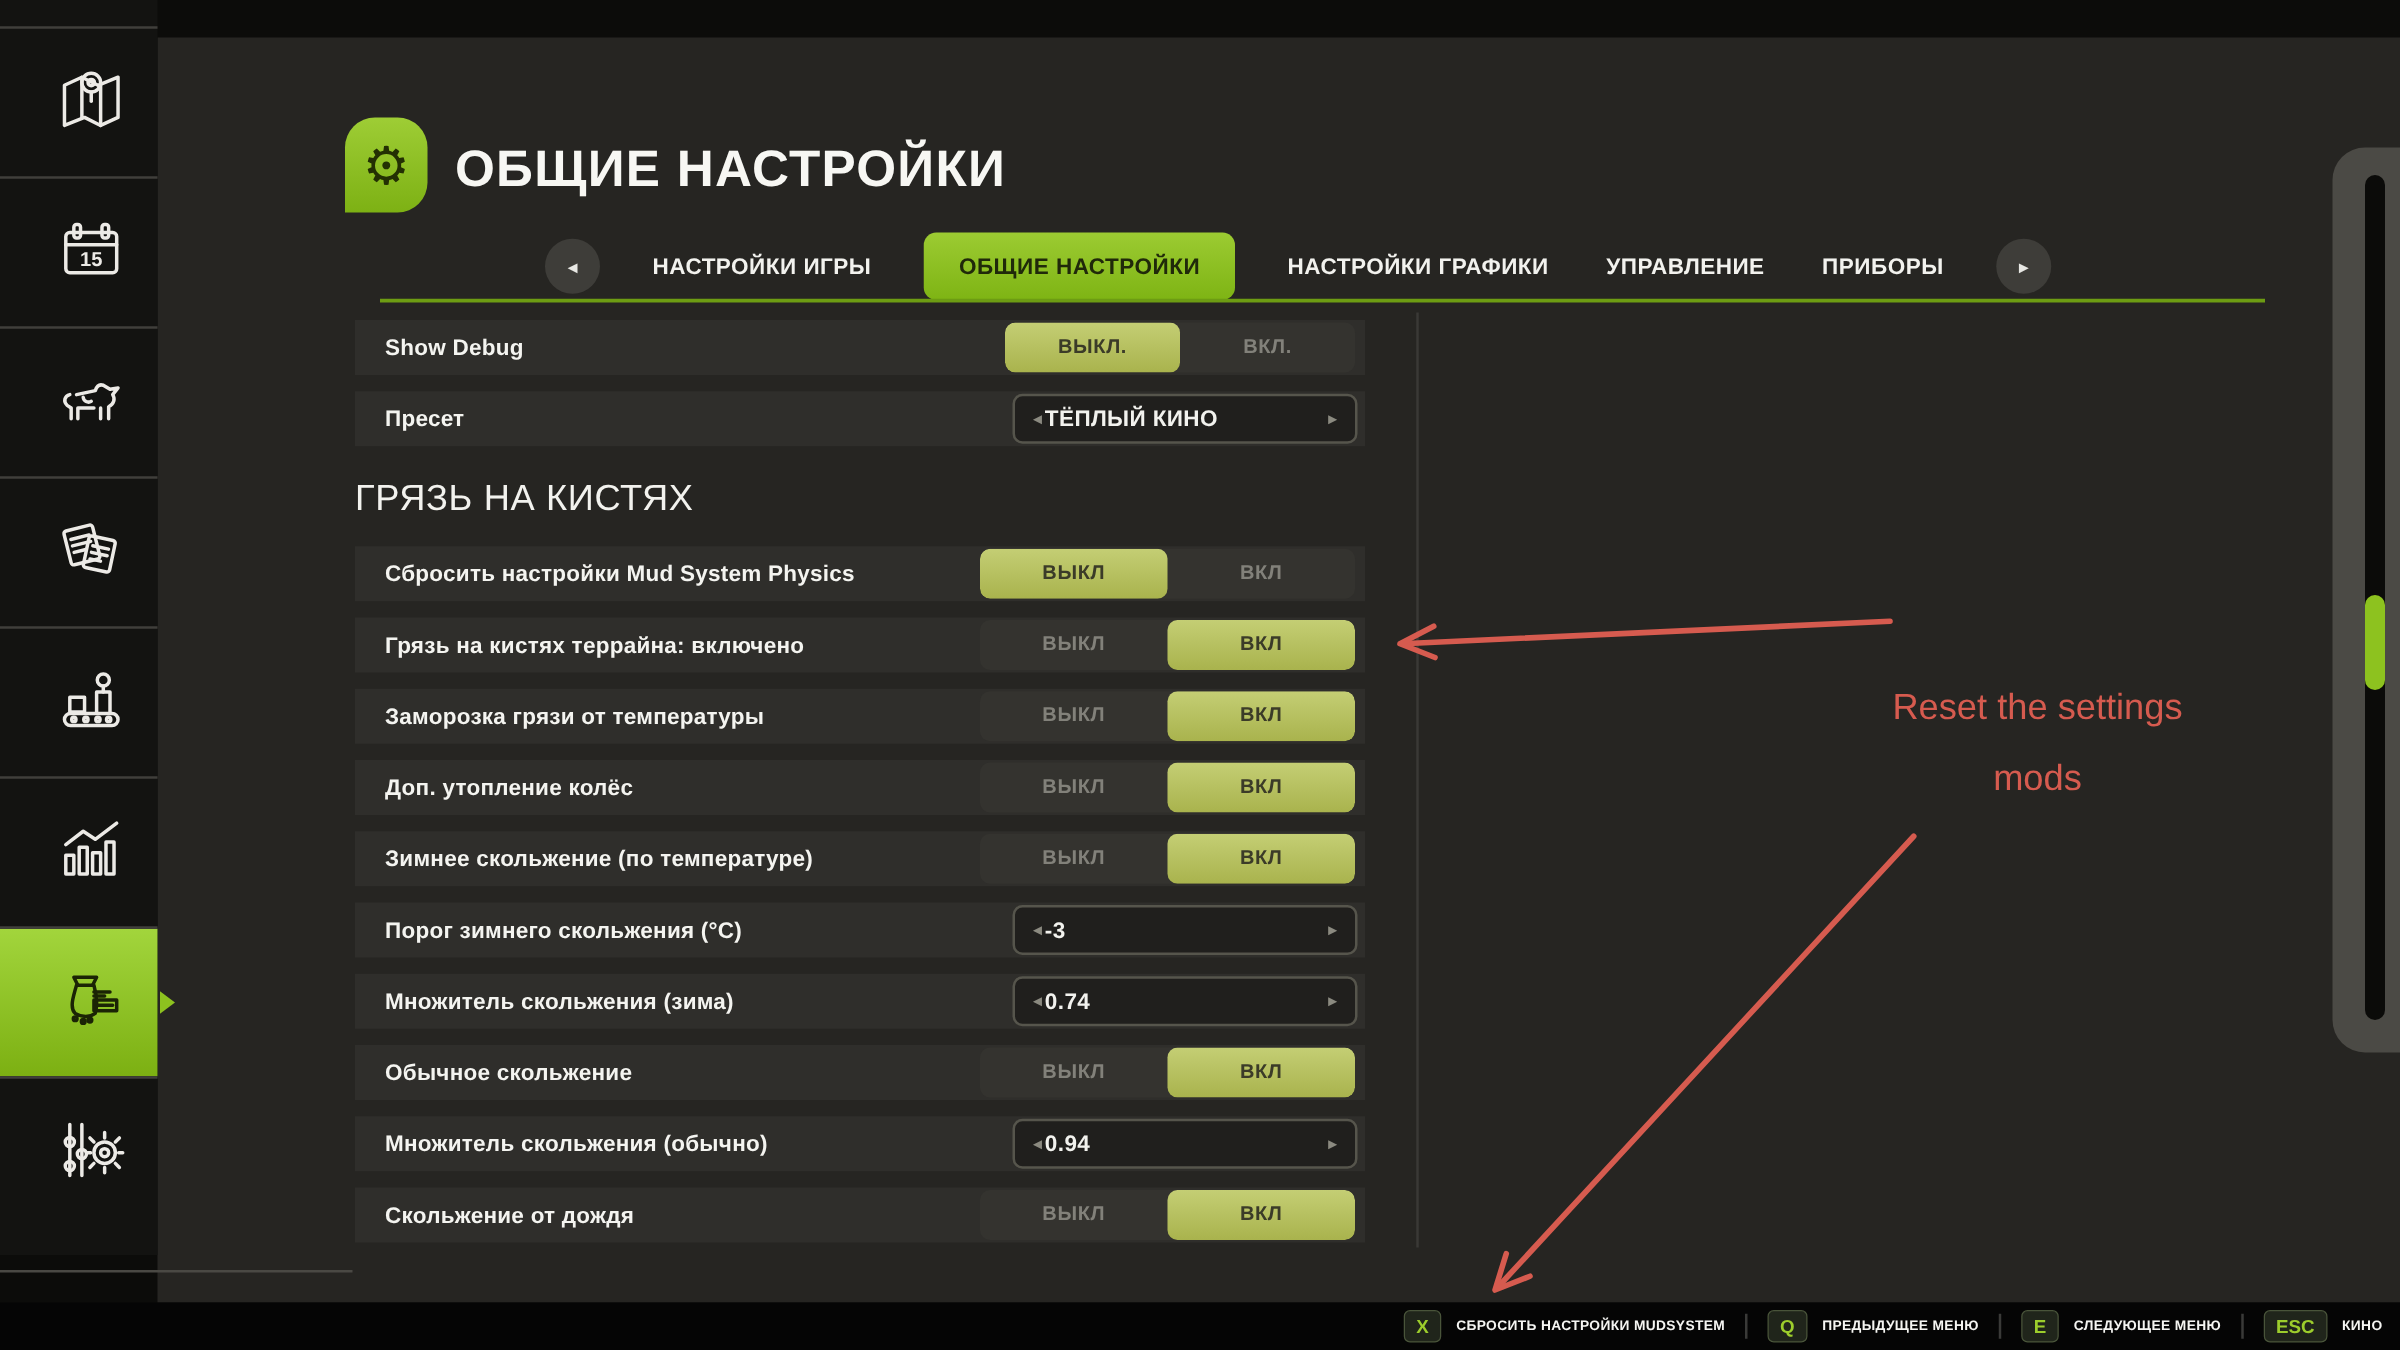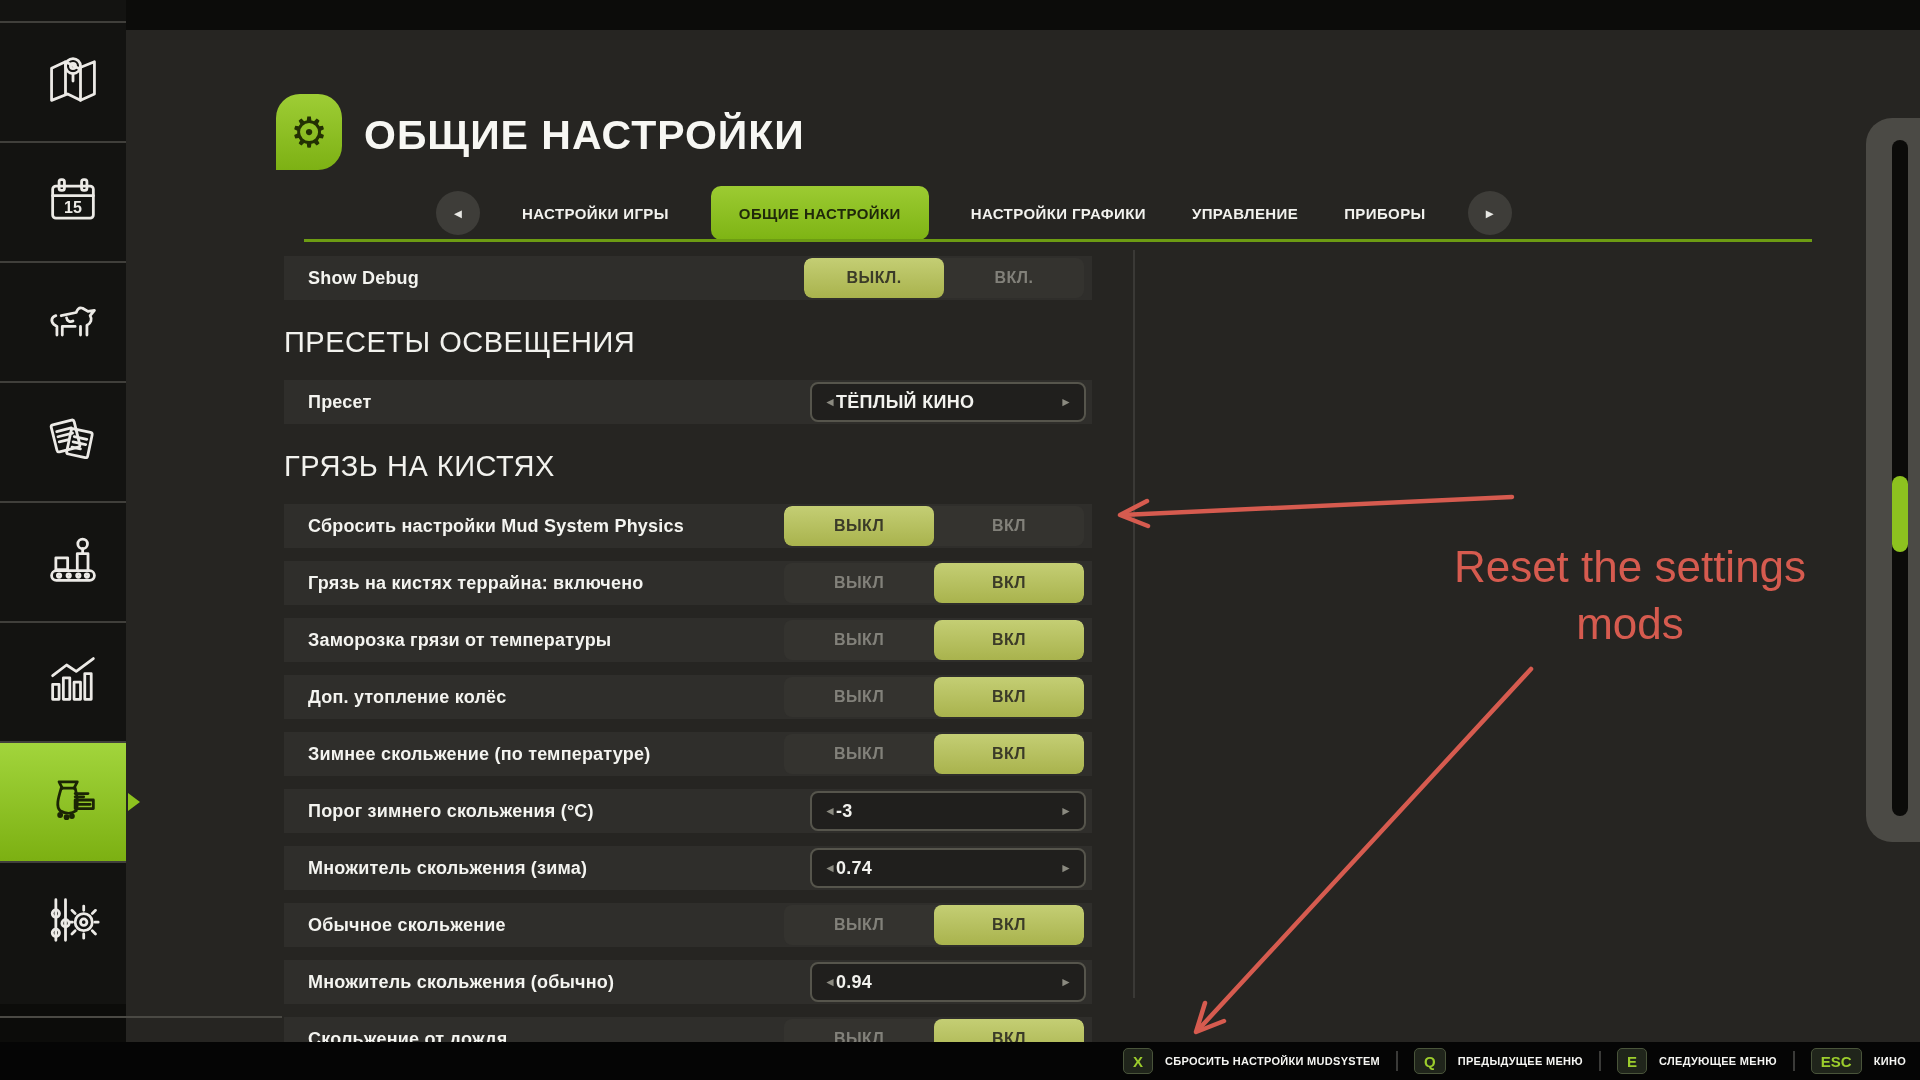--- a/index.html
+++ b/index.html
@@ -18,21 +18,21 @@
   .s-cell.active svg{stroke:#1b2405;}
   .cal-num{fill:#eceae6;font-weight:bold;font-family:"Liberation Sans",sans-serif;}
   .notch{position:absolute;left:128px;top:50%;margin-top:-9px;width:0;height:0;border-top:9px solid transparent;border-bottom:9px solid transparent;border-left:12px solid #8dc21f;}
   .side-bottom-edge{position:absolute;left:0;top:1016px;width:282px;height:2px;background:#4a4944;}
   
   .hdr-icon{position:absolute;left:276px;top:94px;width:66px;height:76px;background:linear-gradient(180deg,#9ecd35,#7db114);border-radius:24px 24px 24px 0;display:flex;align-items:center;justify-content:center;font-size:42px;color:#233003;}
   .hdr-title{position:absolute;left:364px;top:112px;font-size:41px;font-weight:bold;color:#f7f7f3;letter-spacing:1px;}
   
   .tabs{position:absolute;left:436px;top:186px;height:54px;display:flex;align-items:center;gap:38px;}
   .tab-arrow{width:44px;height:44px;border-radius:50%;background:#3e3d39;color:#e8e8e4;display:flex;align-items:center;justify-content:center;font-size:13px;flex:none;}
-  .tab{font-size:15px;font-weight:bold;color:#f2f2ee;letter-spacing:.4px;white-space:nowrap;padding:0 4px;}
+  .tab{font-size:18px;font-weight:bold;color:#f2f2ee;letter-spacing:.4px;white-space:nowrap;padding:0 4px;}
   .tab.active{background:linear-gradient(180deg,#9ccb32,#7eb414);color:#20290a;height:54px;display:flex;align-items:center;padding:0 28px;border-radius:10px;}
   .tab-line{position:absolute;left:304px;top:239px;width:1508px;height:3px;background:#6d9c13;}
   
   .rows{position:absolute;left:284px;top:243px;width:808px;}
   .srow{height:44px;background:#2f2e2b;margin-bottom:6px;display:flex;align-items:center;padding-left:24px;box-sizing:border-box;margin-top:13px;}
   .row-label{font-size:18px;font-weight:bold;color:#f4f4f0;letter-spacing:.2px;}
   .ctrl{margin-left:auto;margin-right:8px;}
   .toggle{display:flex;width:300px;height:40px;background:#34332f;border-radius:8px;overflow:hidden;}
   .toggle.narrow{width:280px;text-align:center;}
   .t-half{flex:1;display:flex;align-items:center;justify-content:center;font-size:16px;font-weight:bold;color:#82817a;letter-spacing:.5px;}
@@ -46,21 +46,21 @@
   .scroll-strip{position:absolute;right:0;top:118px;width:54px;height:724px;background:#4b4a45;border-radius:26px 0 0 26px;}
   .scroll-track{position:absolute;right:12px;top:140px;width:16px;height:676px;background:#0b0b09;border-radius:8px;}
   .scroll-thumb{position:absolute;right:12px;top:476px;width:16px;height:76px;background:#8dc21f;border-radius:8px;}
   
   .bottombar{position:absolute;left:0;bottom:0;width:1920px;height:38px;background:#050505;display:flex;align-items:center;justify-content:flex-end;gap:16px;padding-right:14px;box-sizing:border-box;}
   .action{display:flex;align-items:center;gap:12px;}
   .key{min-width:14px;height:26px;padding:0 9px;border-radius:5px;background:#20251b;border:1px solid #49543a;color:#9ccd2c;font-weight:bold;font-size:15px;display:flex;align-items:center;justify-content:center;box-sizing:border-box;}
   .action-label{color:#f5f5f2;font-weight:bold;font-size:11px;letter-spacing:.3px;white-space:nowrap;}
   .bdiv{width:2px;height:20px;background:#3a3a38;}
   
-  .annotation{position:absolute;left:1395px;top:538px;width:470px;text-align:center;color:#d65b4f;font-size:44px;line-height:57px;font-weight:500;}
+  .annotation{position:absolute;left:1395px;top:538px;width:470px;text-align:center;color:#d65b4f;font-size:29px;line-height:57px;font-weight:500;}
   .annotation span{display:block;}
   .overlay{position:absolute;left:0;top:0;pointer-events:none;}
 </style>
 </head>
 <body>
 
 <div class="content"></div>
 
 <div class="sidebar">
   <div class="s-cell">
@@ -170,21 +170,20 @@
 <div class="rows">
 
   <div class="srow">
     <span class="row-label">Show Debug</span>
     <div class="ctrl toggle narrow state-off">
       <div class="t-half t-off">ВЫКЛ.</div>
       <div class="t-half t-on">ВКЛ.</div>
     </div>
   </div>
 
-  <div class="section-title">ПРЕСЕТЫ ОСВЕЩЕНИЯ</div>
 
   <div class="srow">
     <span class="row-label">Пресет</span>
     <div class="ctrl stepper">
       <span class="arr">◄</span>
       <span class="val">ТЁПЛЫЙ КИНО</span>
       <span class="arr">►</span>
     </div>
   </div>
 

